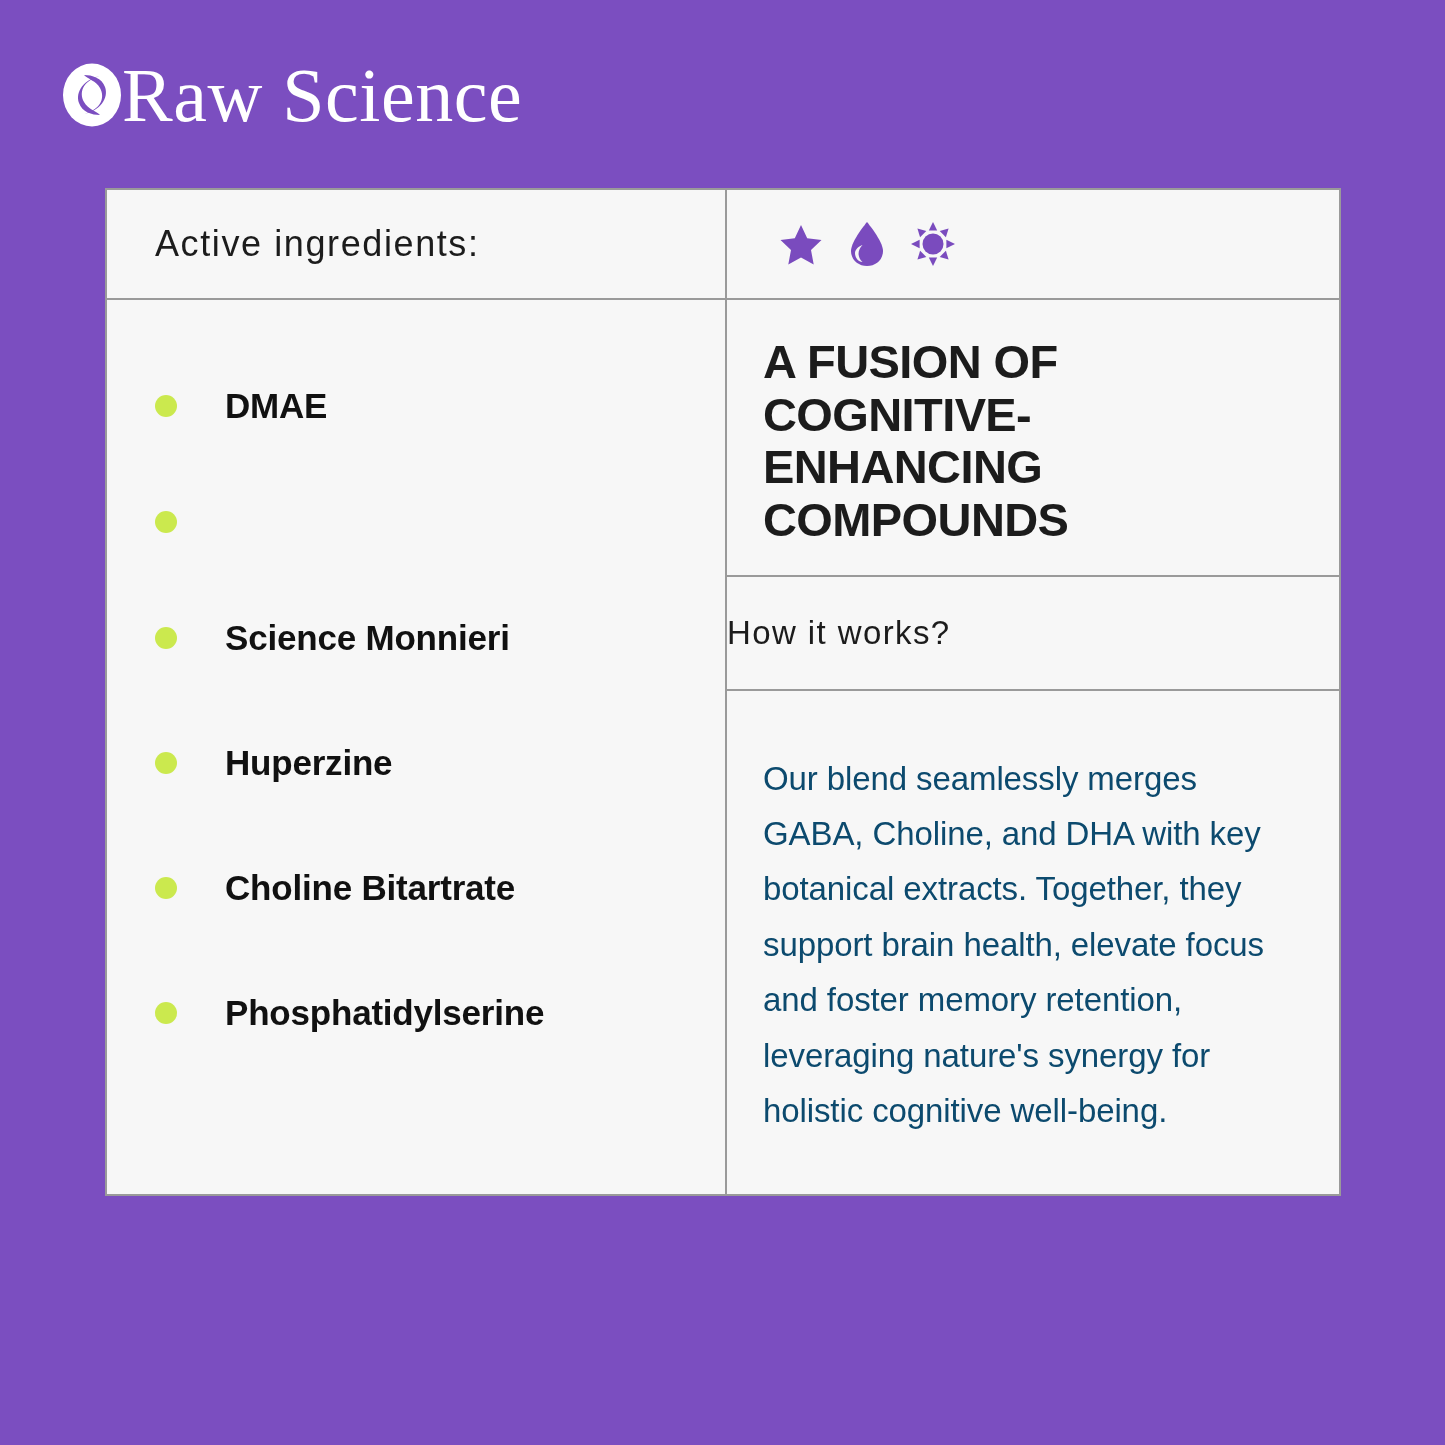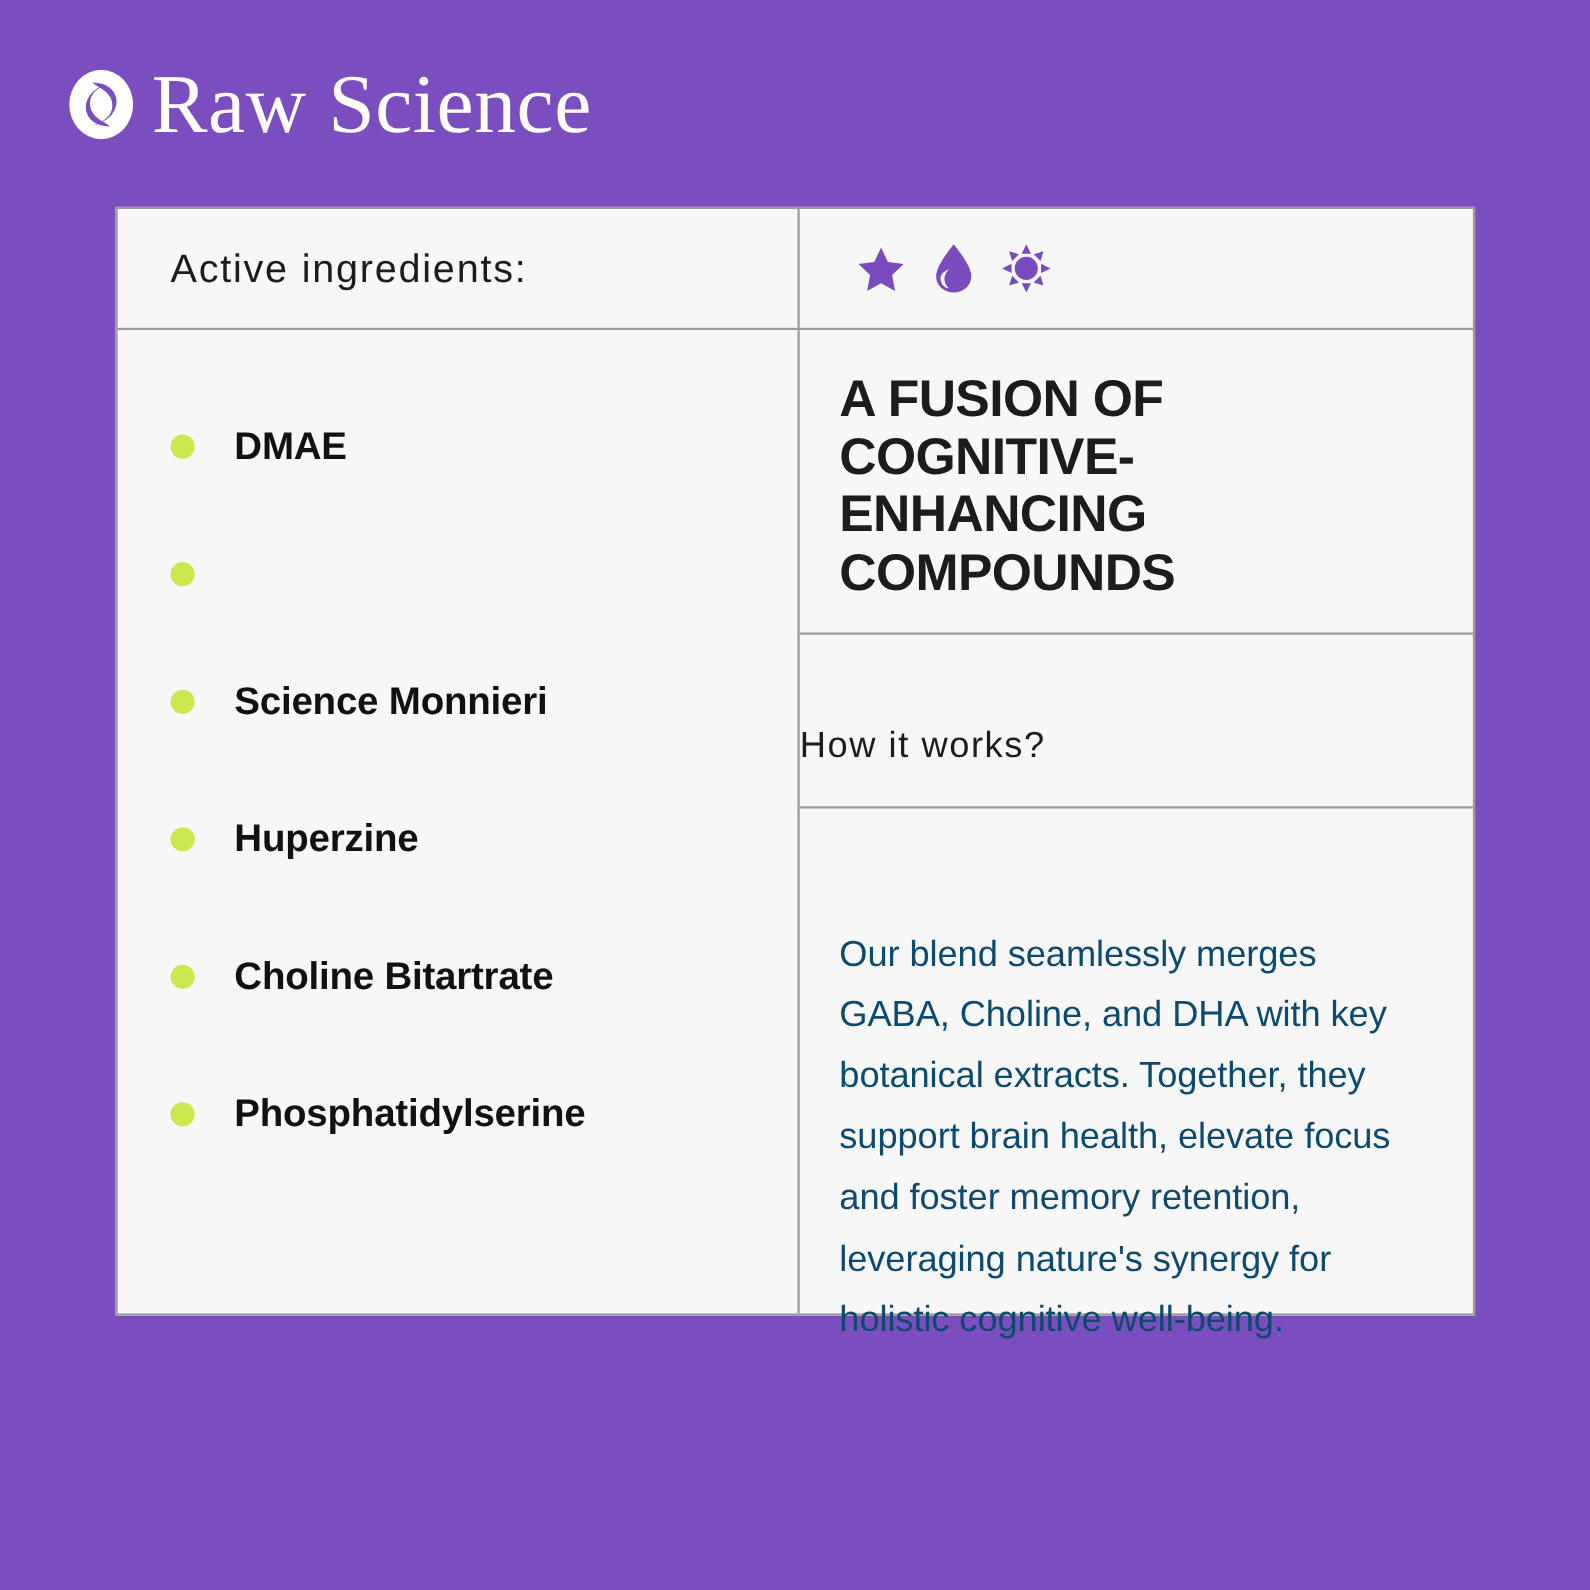--- a/index.html
+++ b/index.html
@@ -16,21 +16,20 @@
     position: relative;
   }
 
   
   .brand {
     position: absolute;
     left: 62px;
     top: 52px;
     display: flex;
     align-items: center;
-    gap: 16px;
     height: 86px;
   }
   .brand-mark {
     width: 60px;
     height: 64px;
     flex: 0 0 auto;
     display: block;
   }
   .brand-name {
     font-family: "Liberation Serif", "DejaVu Serif", serif;
@@ -100,21 +99,21 @@
   }
   .ing-list {
     list-style: none;
     display: flex;
     flex-direction: column;
     gap: 85px;
   }
   .ing-item {
     display: flex;
     align-items: center;
-    gap: 36px;
+    gap: 48px;
   }
   .ing-bullet {
     width: 22px;
     height: 22px;
     border-radius: 50%;
     background: #CBE94E;
     flex: 0 0 auto;
     display: block;
   }
   .ing-label {
@@ -124,21 +123,20 @@
     letter-spacing: -0.2px;
     white-space: nowrap;
   }
 
   
   .col-right {
     flex: 1 1 auto;
     display: flex;
     flex-direction: column;
     min-width: 0;
-    gap: 44px;
   }
   .headline-cell {
     padding: 36px 40px 28px 36px;
     border-bottom: 2px solid #9A9A9A;
     flex: 0 0 auto;
   }
   .headline {
     font-size: 47px;
     line-height: 1.12;
     font-weight: 700;

